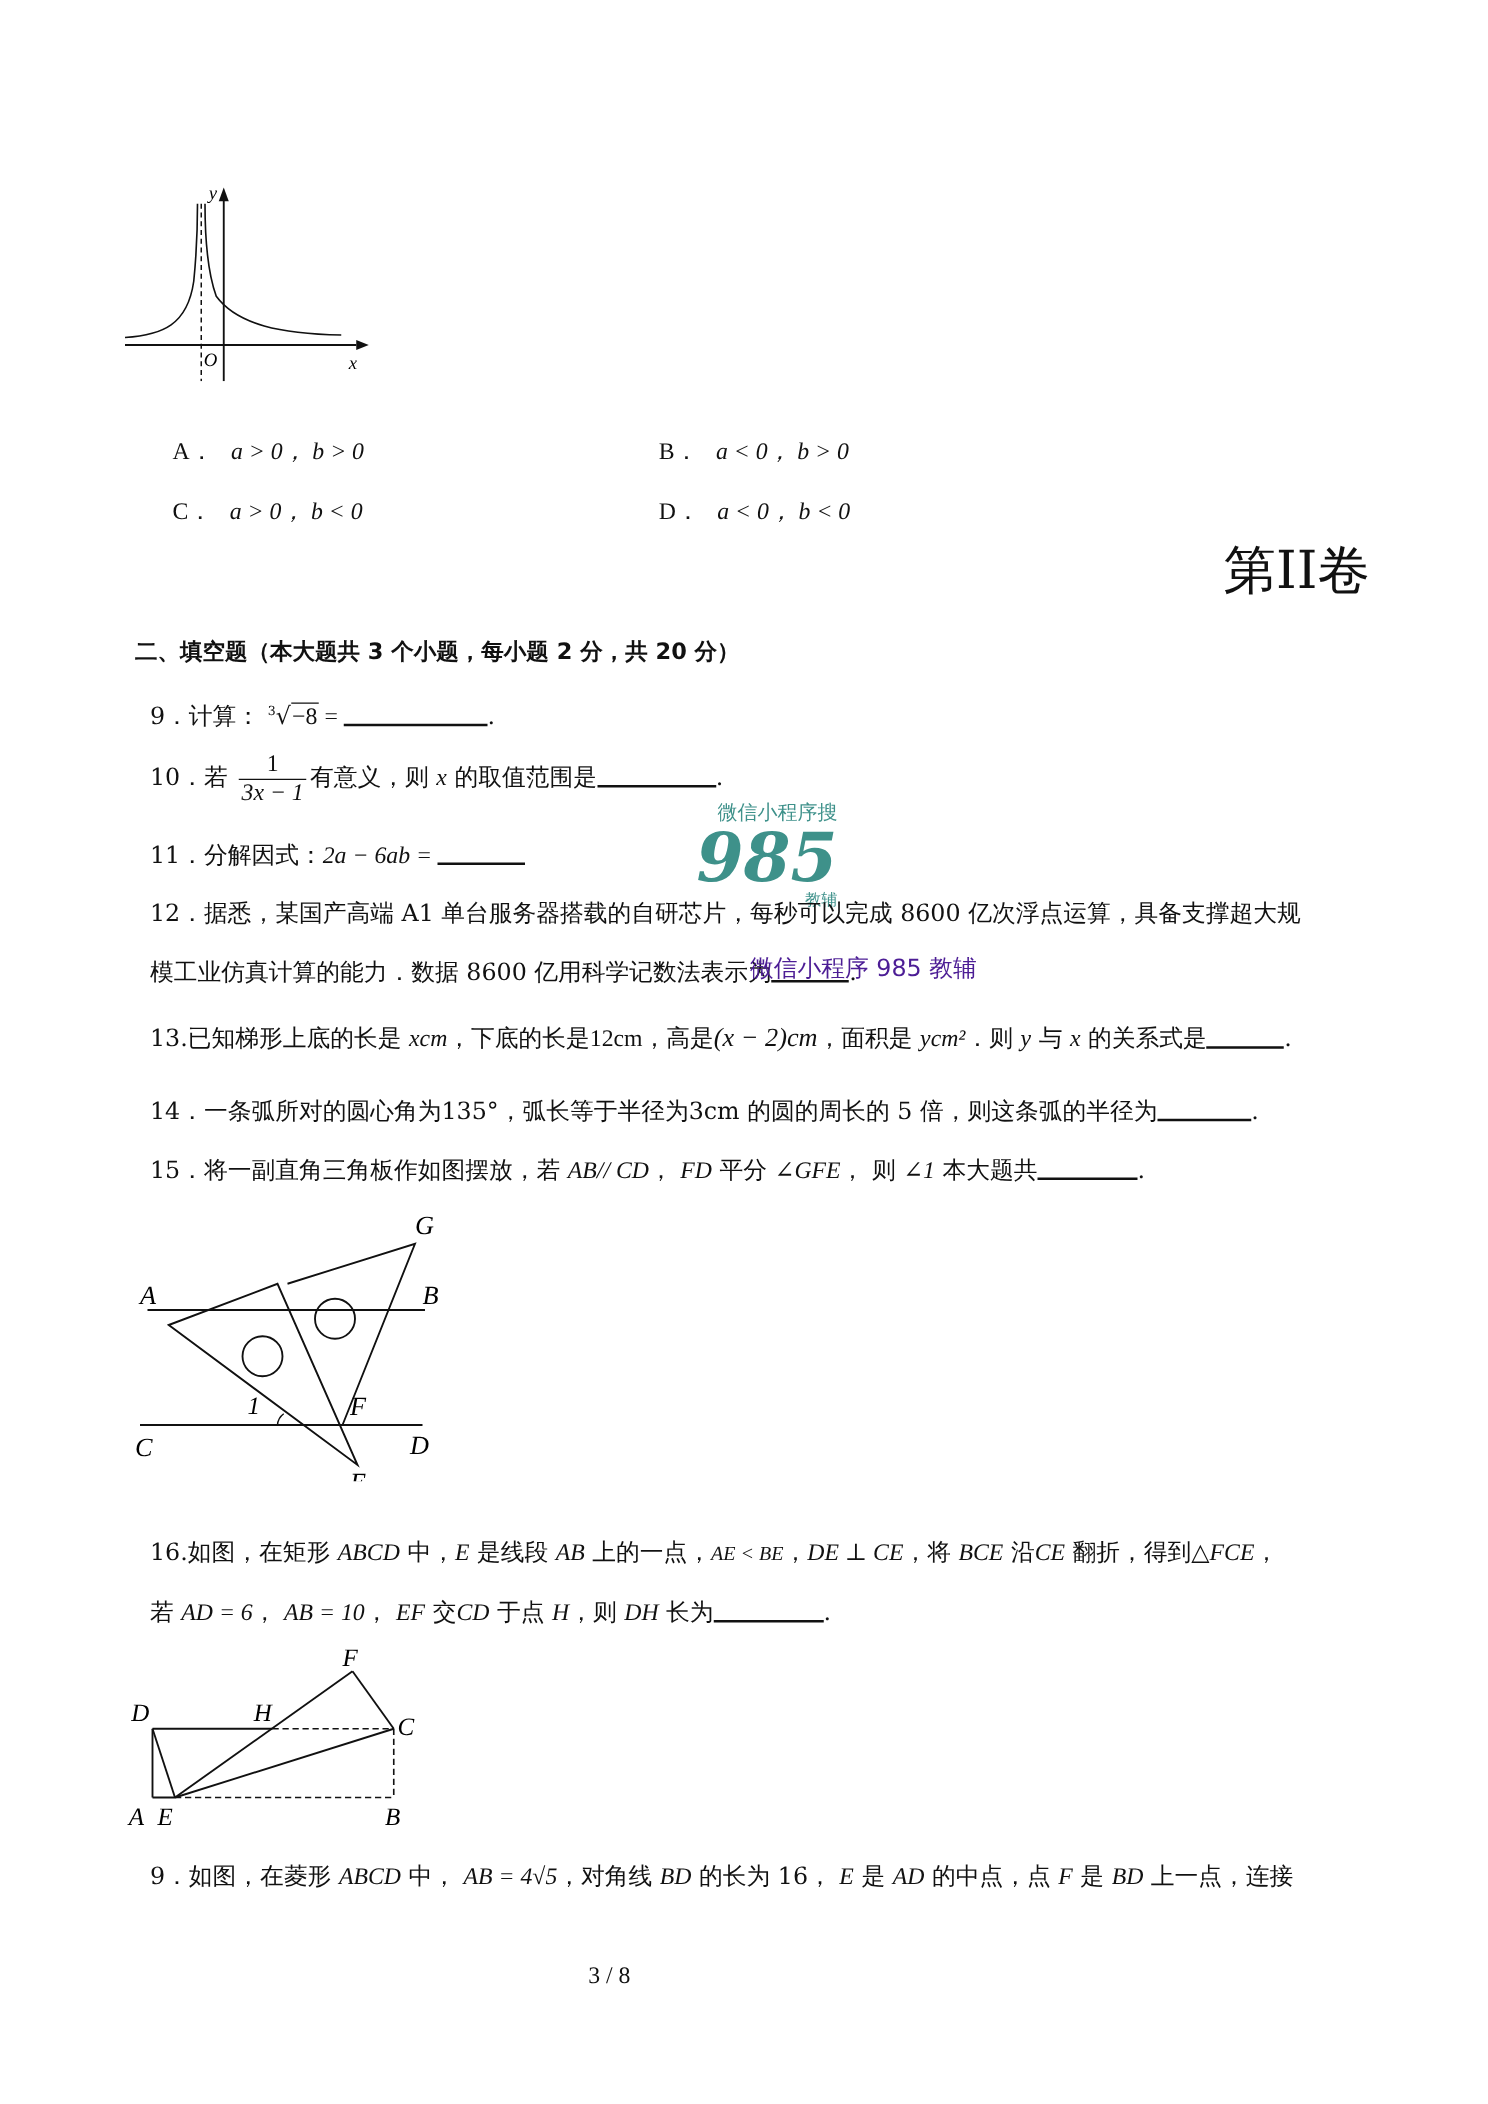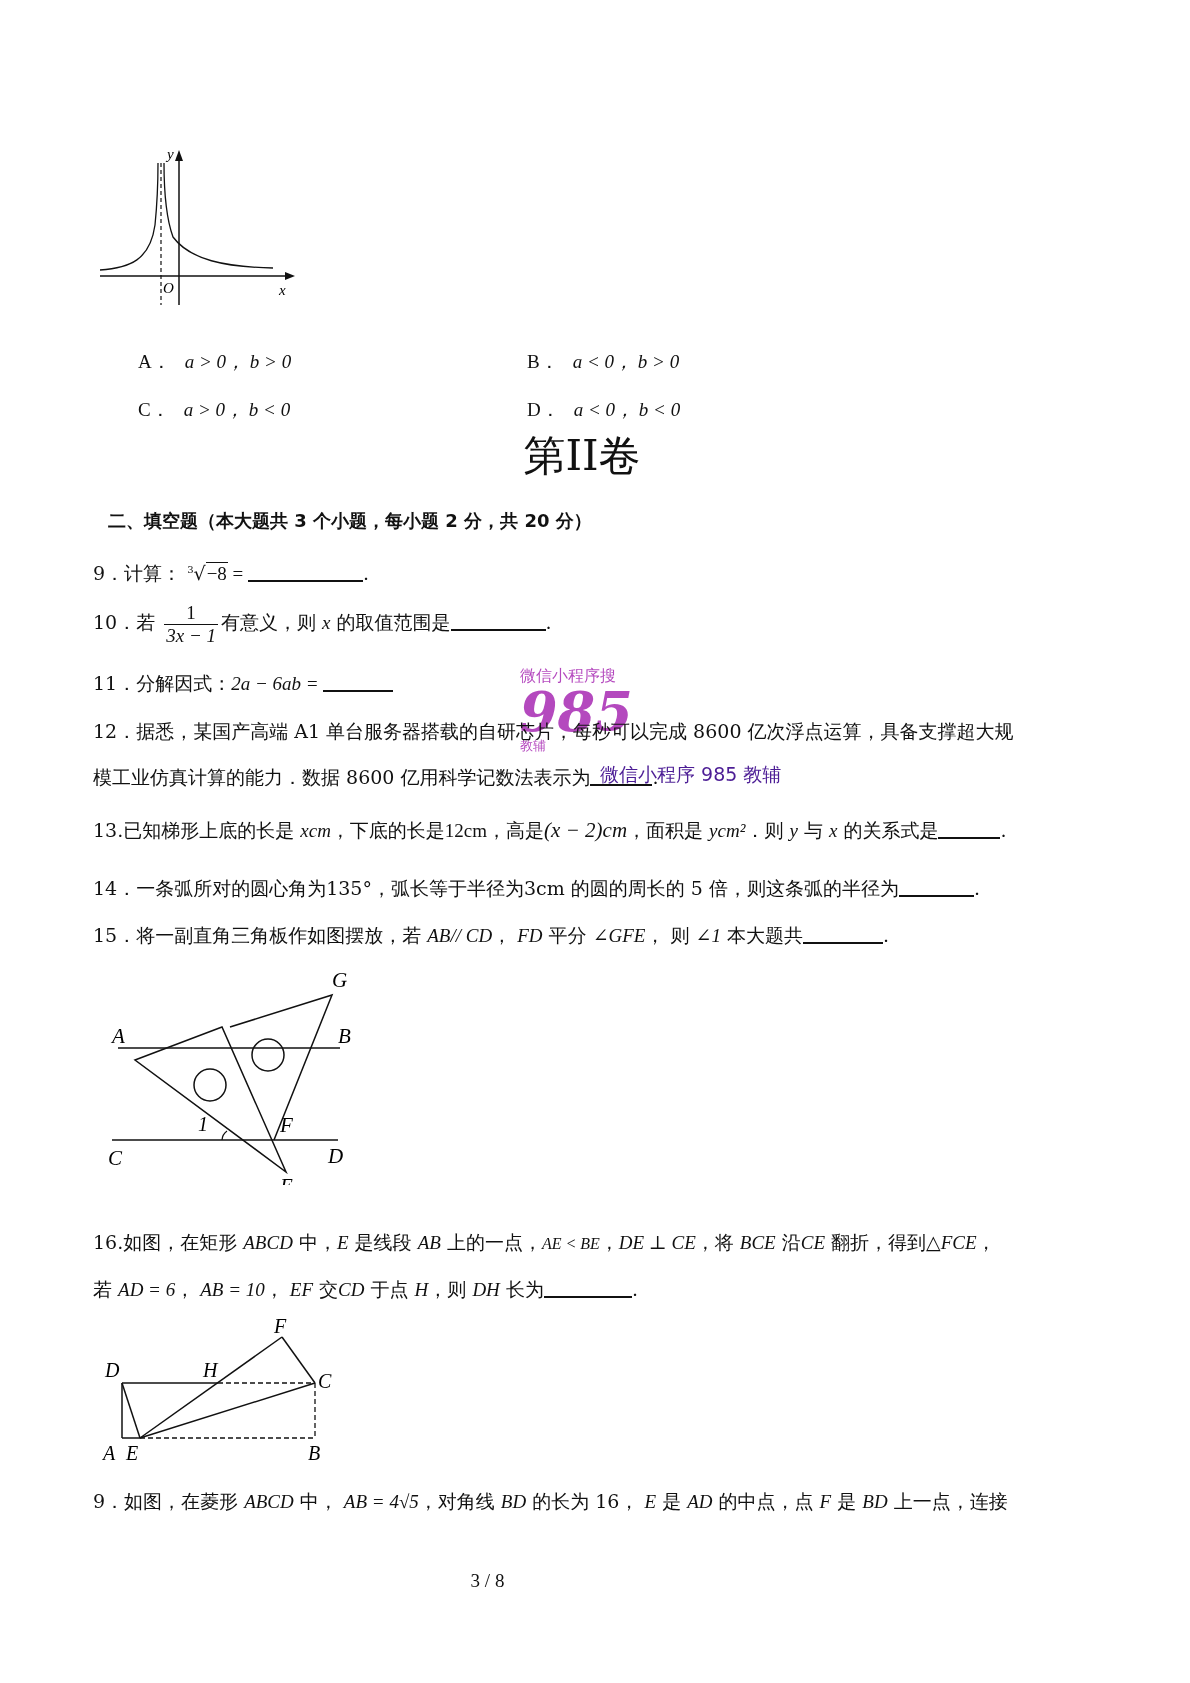--- a/index.html
+++ b/index.html
@@ -1,34 +1,34 @@
 <!DOCTYPE html>
 <html><head>
 <meta charset="utf-8">
 <style>
   html, body { margin: 0; padding: 0; background: #ffffff; }
   body { width: 1190px; height: 1683px; position: relative; overflow: hidden;
          font-family: "DejaVu Serif", "Liberation Serif", serif; color: #111; }
   .abs { position: absolute; }
-  .q { position: absolute; left: 93px; font-size: 19px; line-height: 26px; white-space: nowrap; }
+  .q { position: absolute; left: 120px; font-size: 19px; line-height: 26px; white-space: nowrap; }
   .q i, .m { font-family: "Liberation Serif", "DejaVu Serif", serif; font-style: italic; }
   .rm { font-family: "Liberation Serif", "DejaVu Serif", serif; font-style: normal; }
   .blank { display: inline-block; border-bottom: 2px solid #111; height: 20px; vertical-align: -2px; }
   .opt { position: absolute; font-size: 19px; line-height: 26px; white-space: nowrap; }
-  .title { position: absolute; left: 0; width: 1096px; top: 428px; text-align: center; font-size: 42px; line-height: 56px;
-           font-family: "DejaVu Serif", "Liberation Serif", serif; margin-left: 34px; }
+  .title { position: absolute; left: 0; width: 1096px; top: 428px; text-align: right; font-size: 42px; line-height: 56px;
+           font-family: "DejaVu Serif", "Liberation Serif", serif; }
   .section { position: absolute; left: 108px; top: 509px; font-size: 18px; font-weight: bold;
              font-family: "DejaVu Sans", "Liberation Sans", sans-serif; white-space: nowrap; }
   .frac { display: inline-block; vertical-align: middle; text-align: center; margin: 0 3px; line-height: 22px; }
   .frac .num { display: block; border-bottom: 1.5px solid #111; padding: 0 2px; }
   .frac .den { display: block; padding: 0 2px; }
   .sqrt { border-top: 1.5px solid #111; padding: 0 1px; }
   .pagenum { position: absolute; left: 0; width: 975px; top: 1570px; text-align: center; font-size: 19px;
              font-family: "Liberation Serif", serif; }
-  .watermark { position: absolute; left: 520px; top: 666px; width: 150px; text-align: left; color: #a21caf; opacity: 0.8; pointer-events: none; }
+  .watermark { position: absolute; left: 520px; top: 640px; width: 150px; text-align: right; color: #0f766e; opacity: 0.8; pointer-events: none; }
   .watermark .wm-top { font-size: 16px; font-family: "DejaVu Sans", sans-serif; }
   .watermark .wm-big { font-size: 54px; font-style: italic; font-weight: bold; font-family: "DejaVu Serif", serif; line-height: 50px; }
   .watermark .wm-small { font-size: 13px; font-family: "DejaVu Sans", sans-serif; }
   .wm2 { position: absolute; left: 600px; top: 762px; font-size: 19px; color: #4c1d95; font-family: "DejaVu Sans", sans-serif; }
   svg text { font-family: "Liberation Serif", "DejaVu Serif", serif; font-style: italic; }
 </style>
 </head>
 <body>
 
 <svg class="abs" style="left:95px;top:145px" width="210" height="160" viewBox="0 0 210 160">

